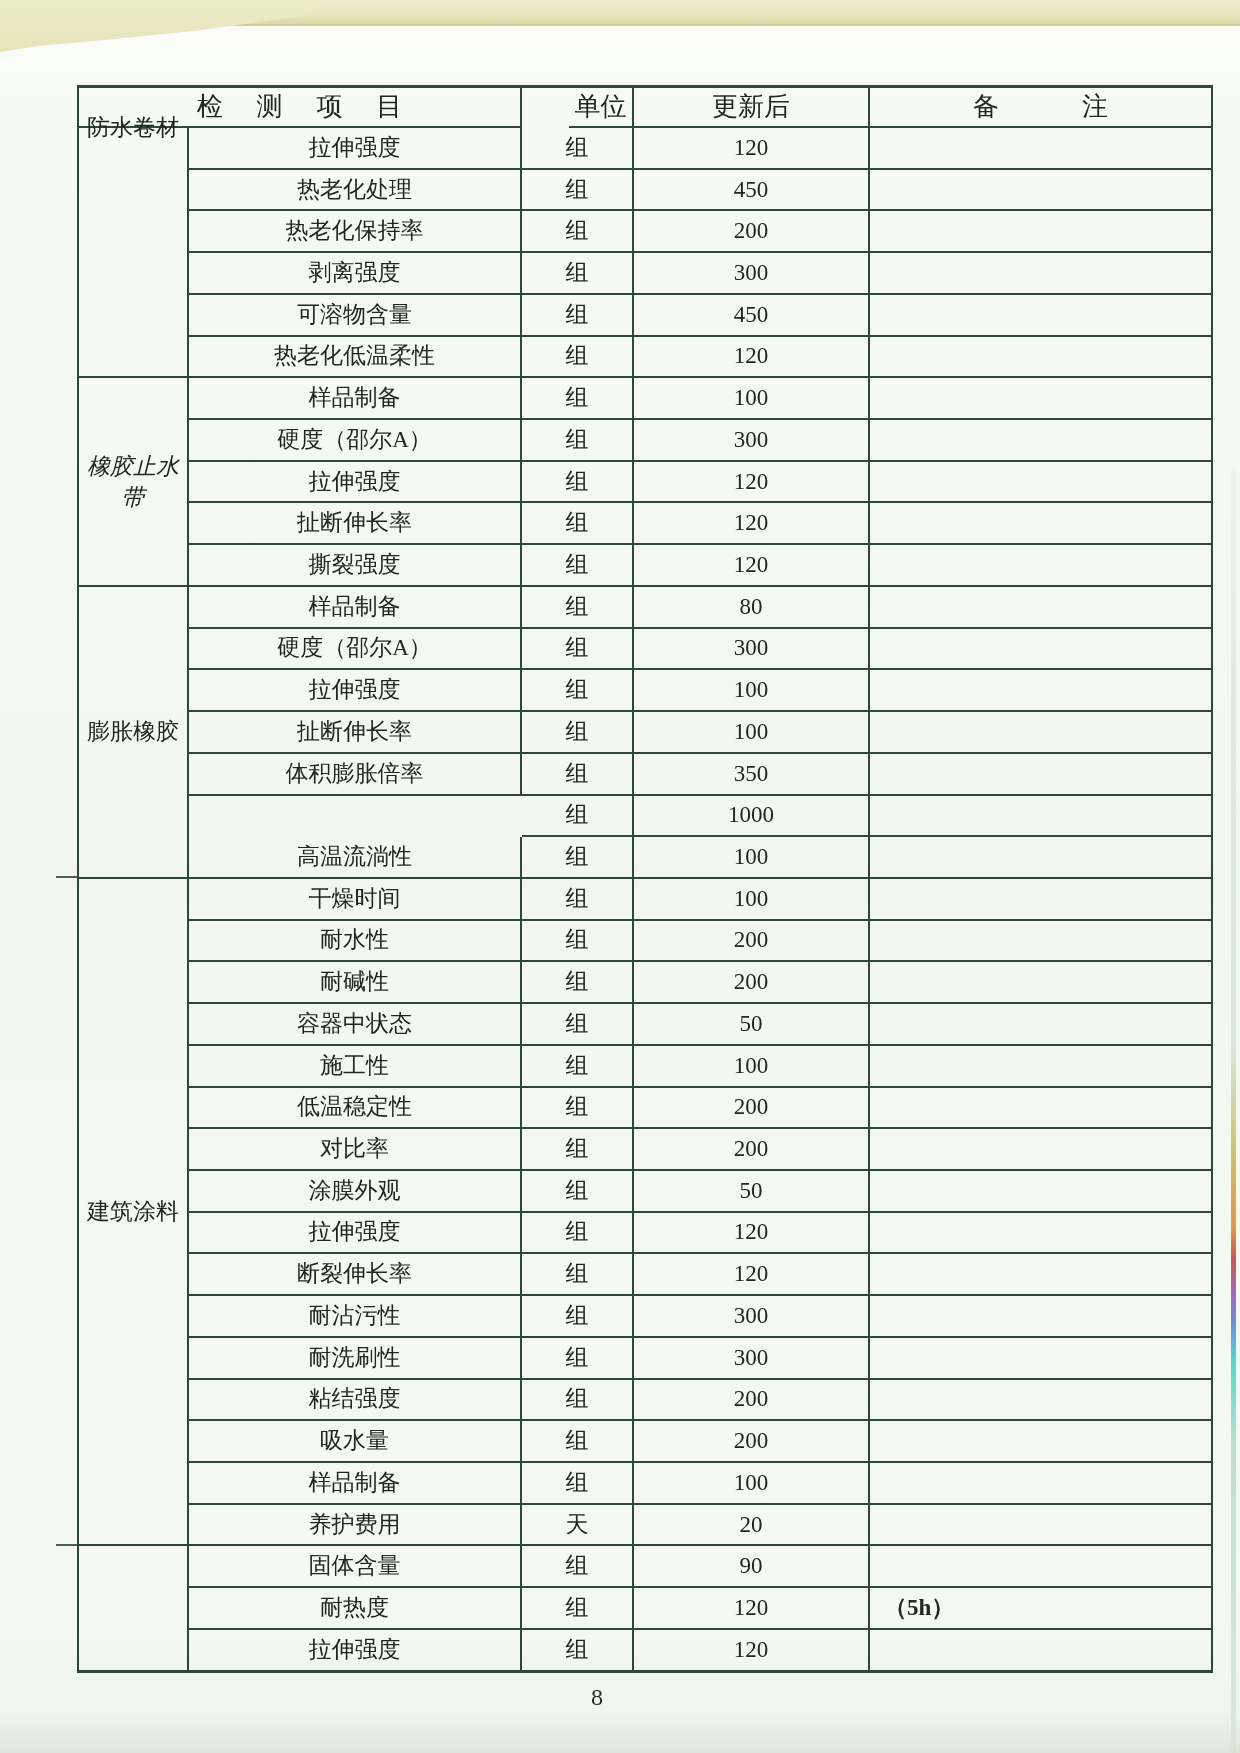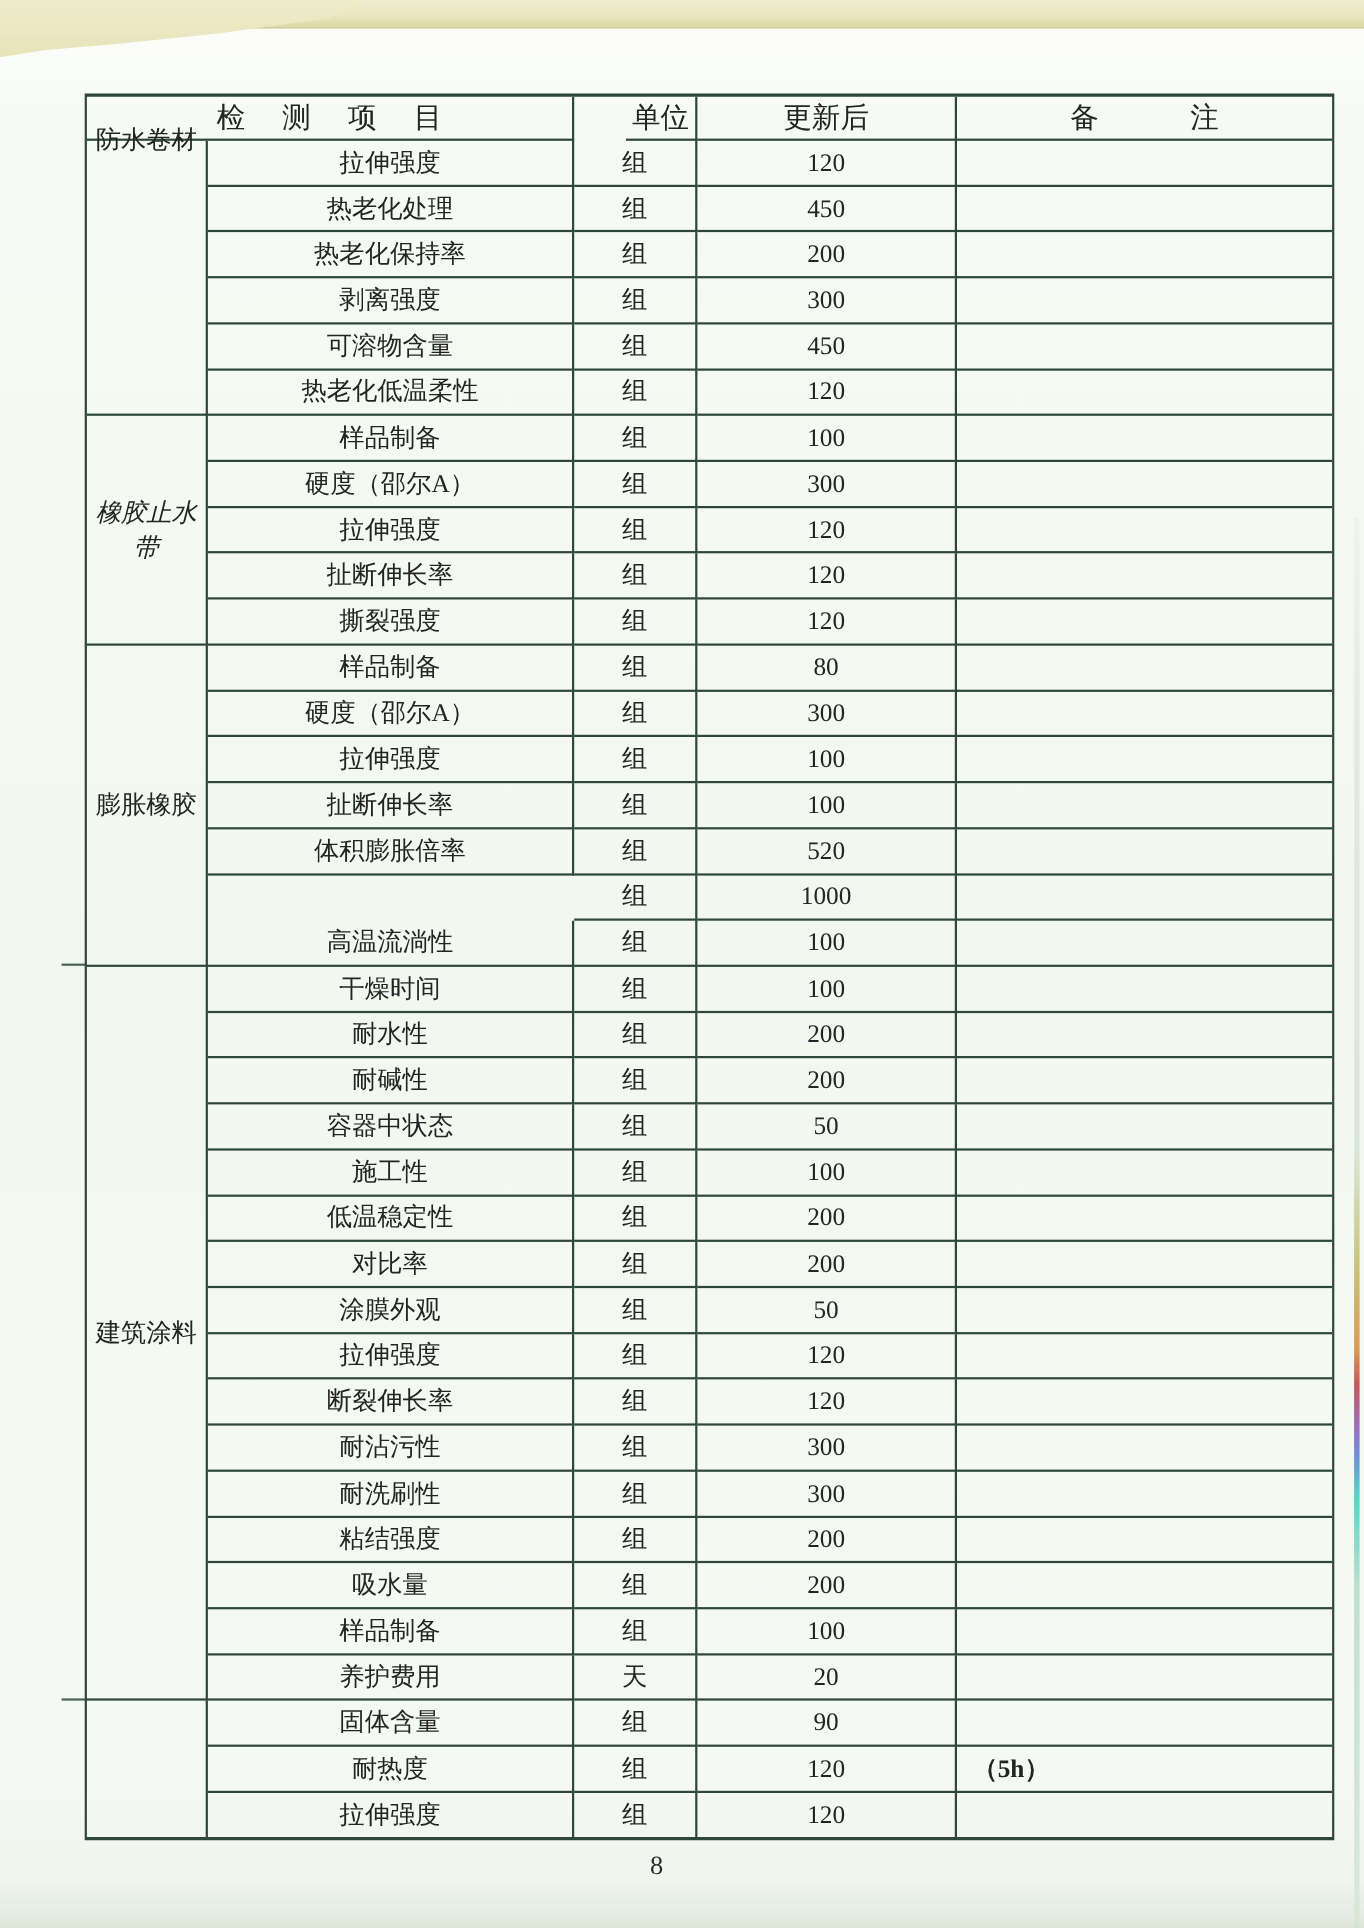--- a/index.html
+++ b/index.html
@@ -187,21 +187,21 @@
     <div class="cell item" style="grid-area: 15 / 2;">拉伸强度</div>
     <div class="cell unit" style="grid-area: 15 / 3;">组</div>
     <div class="cell value" style="grid-area: 15 / 4;">100</div>
     <div class="cell remark last-col" style="grid-area: 15 / 5;"></div>
     <div class="cell item" style="grid-area: 16 / 2;">扯断伸长率</div>
     <div class="cell unit" style="grid-area: 16 / 3;">组</div>
     <div class="cell value" style="grid-area: 16 / 4;">100</div>
     <div class="cell remark last-col" style="grid-area: 16 / 5;"></div>
     <div class="cell item" style="grid-area: 17 / 2;">体积膨胀倍率</div>
     <div class="cell unit" style="grid-area: 17 / 3;">组</div>
-    <div class="cell value" style="grid-area: 17 / 4;">520</div>
+    <div class="cell value" style="grid-area: 17 / 4;">350</div>
     <div class="cell remark last-col" style="grid-area: 17 / 5;"></div>
     <div class="cell unit" style="grid-area: 18 / 3;">组</div>
     <div class="cell value" style="grid-area: 18 / 4;">1000</div>
     <div class="cell remark last-col" style="grid-area: 18 / 5;"></div>
     <div class="cell item" style="grid-area: 19 / 2;">高温流淌性</div>
     <div class="cell unit" style="grid-area: 19 / 3;">组</div>
     <div class="cell value" style="grid-area: 19 / 4;">100</div>
     <div class="cell remark last-col" style="grid-area: 19 / 5;"></div>
     <div class="cell item" style="grid-area: 20 / 2;">干燥时间</div>
     <div class="cell cat" style="grid-area: 20 / 1 / span 16;">

